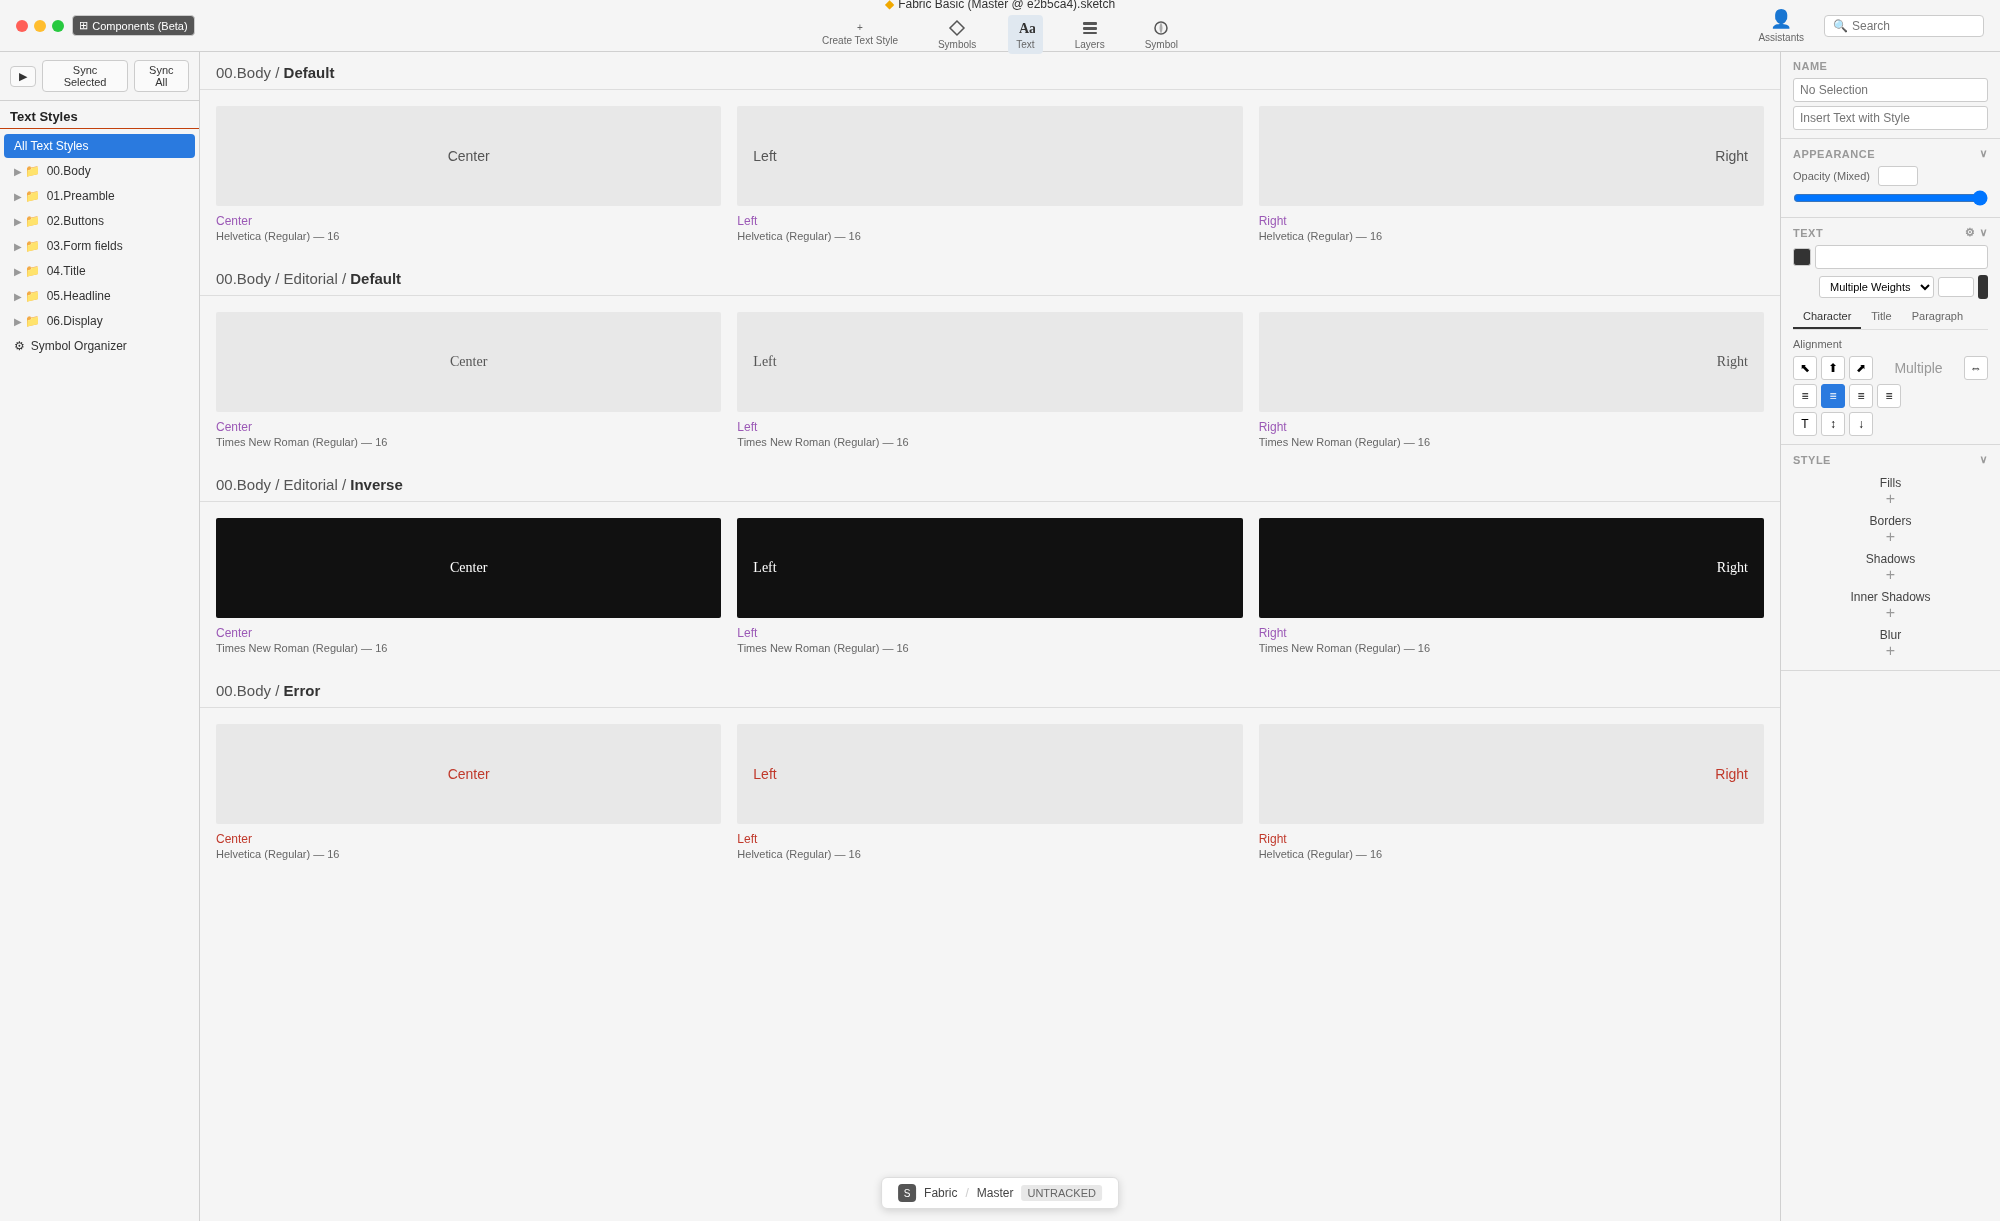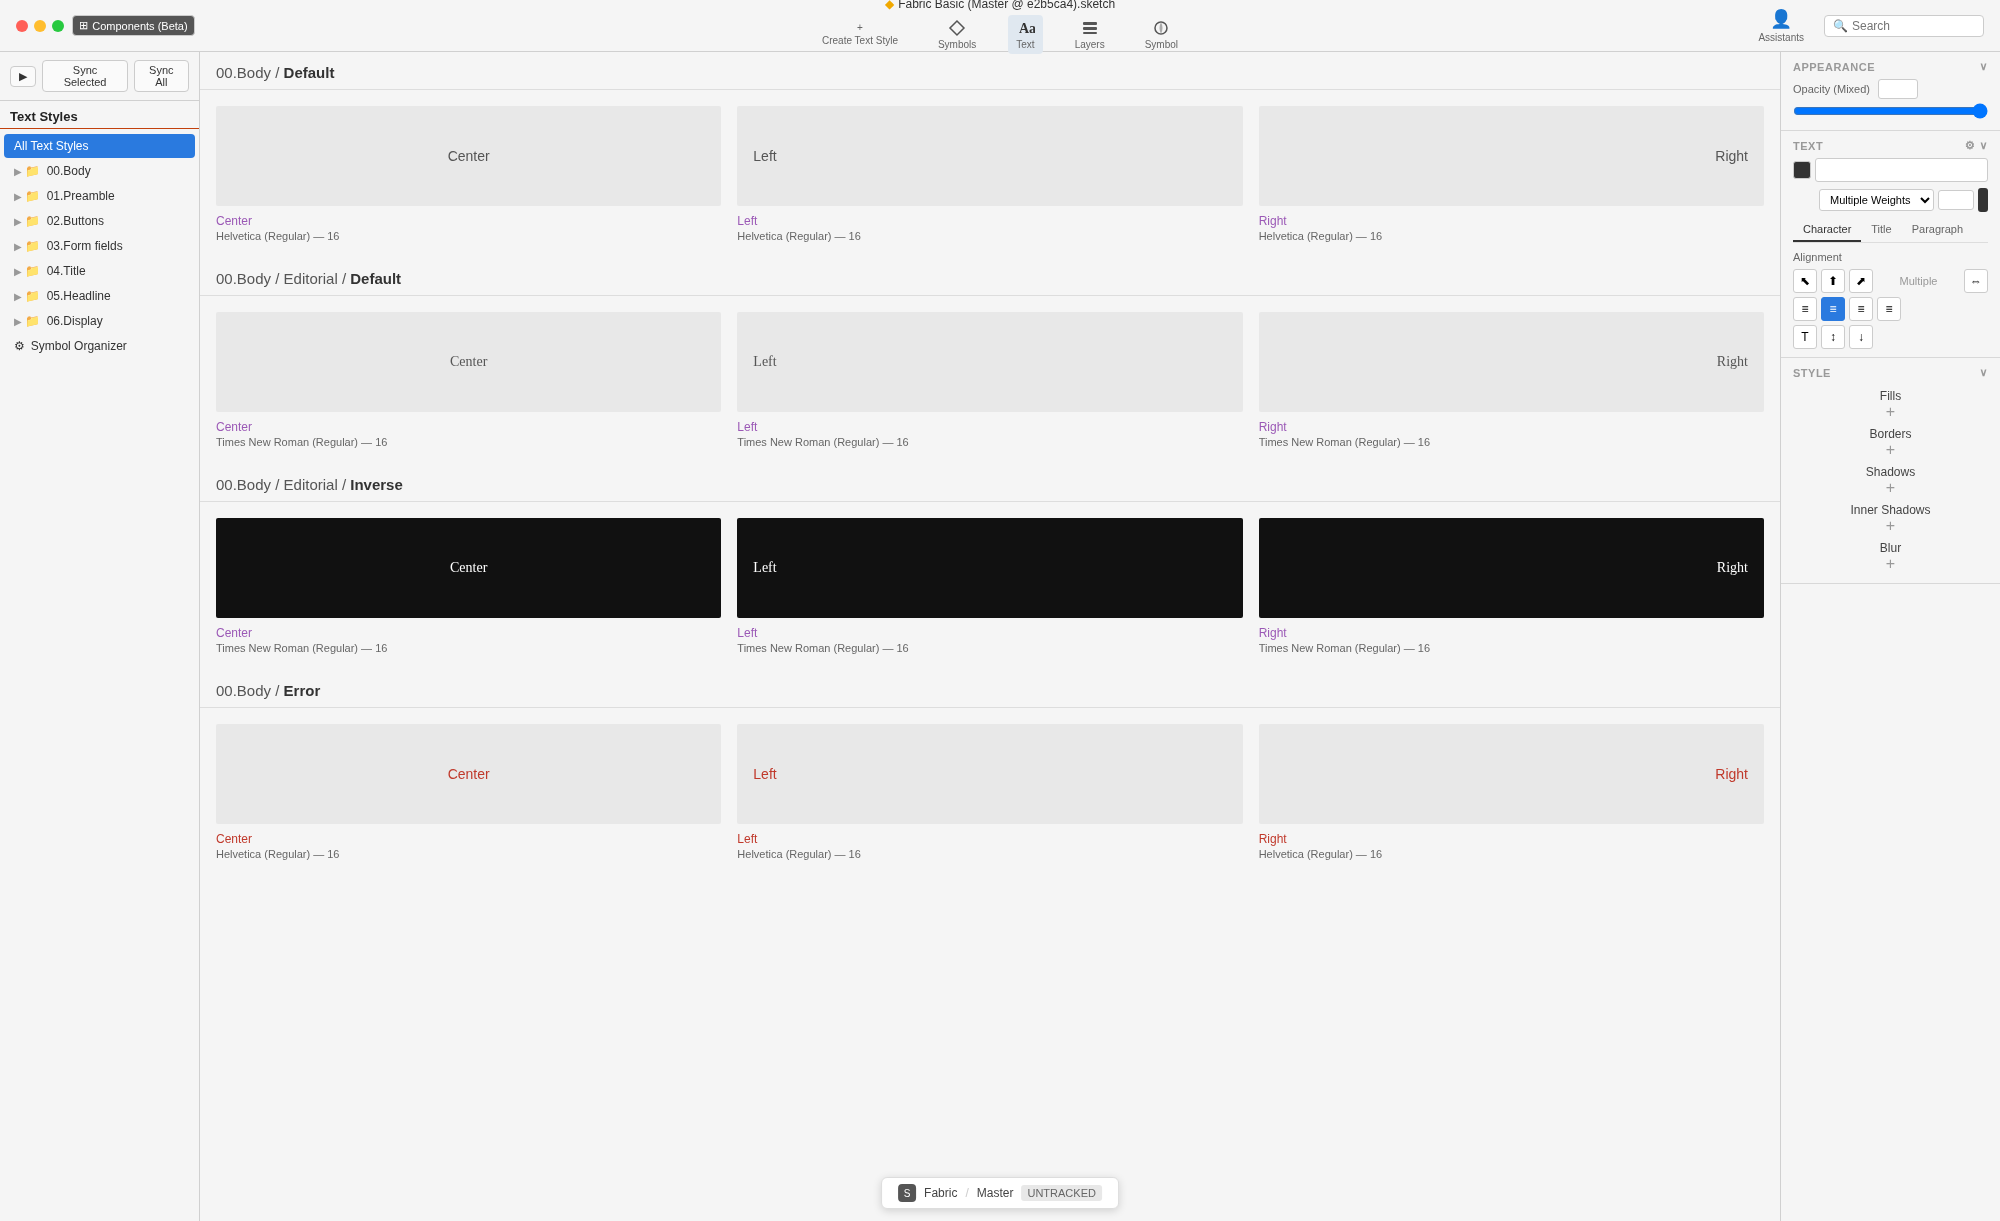--- a/index.html
+++ b/index.html
@@ -526,20 +526,27 @@
         </div>
         <div class="style-label-name error">Right</div>
         <div class="style-label-detail">Helvetica (Regular) — 16</div>
       </div>
     </div>
 
   </div>
 
   <div class="right-sidebar">
 
+    <div class="right-sidebar-section">
+      <div class="right-sidebar-section-title">
+        <span>NAME</span>
+      </div>
+      <input class="name-input" type="text" placeholder="No Selection" style="">
+      <input class="style-input" type="text" placeholder="Insert Text with Style" style="">
+    </div>
 
     <div class="appearance-section">
       <div class="appearance-label">
         <span>APPEARANCE</span>
         <span>∨</span>
       </div>
       <div class="opacity-row">
         <span class="opacity-label">Opacity (Mixed)</span>
         <input class="opacity-input" type="text" value="" style="">
       </div>
@@ -568,21 +575,21 @@
         <div class="tab-item active">Character</div>
         <div class="tab-item">Title</div>
         <div class="tab-item">Paragraph</div>
       </div>
 
       <div class="alignment-label">Alignment</div>
       <div style="display:flex;align-items:center;gap:4px;margin-bottom:4px;">
         <button class="align-btn">⬉</button>
         <button class="align-btn">⬆</button>
         <button class="align-btn">⬈</button>
-        <span style="flex:1;text-align:center;font-size:11px;color:#999;">Multiple</span>
+        <span style="flex:1;text-align:center;font-size:14px;color:#999;">Multiple</span>
         <button class="align-btn">⇔</button>
       </div>
       <div style="display:flex;align-items:center;gap:4px;margin-bottom:4px;">
         <button class="align-btn">≡</button>
         <button class="align-btn active">≡</button>
         <button class="align-btn">≡</button>
         <button class="align-btn">≡</button>
       </div>
       <div style="display:flex;align-items:center;gap:4px;">
         <button class="align-btn">T</button>

